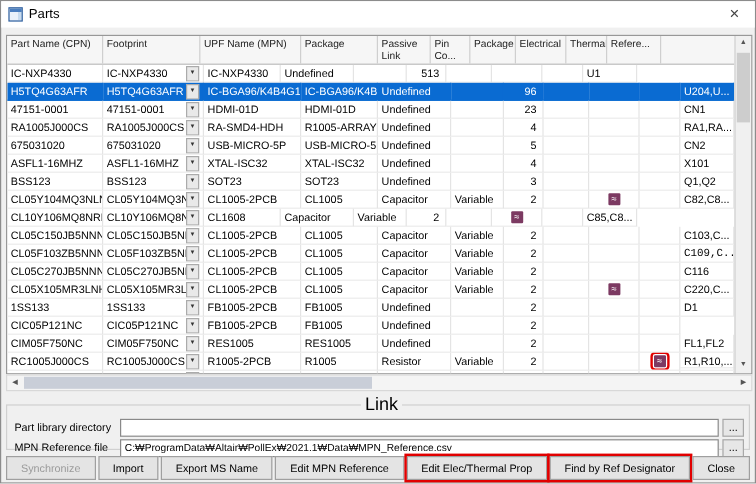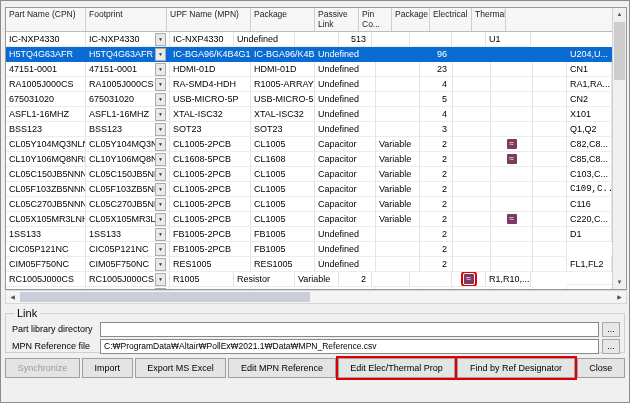--- a/index.html
+++ b/index.html
@@ -57,53 +57,59 @@
   
   .hscroll{ position:relative; width:622px; height:14px; box-sizing:border-box;
     margin-top:0; background:#f4f4f4; border:1px solid #d8d8d8; }
   .hs-arrow{ position:absolute; top:0; width:13px; height:12px; font-size:6px;
     line-height:12px; text-align:center; color:#555; }
   .hs-left{ left:0; } .hs-right{ right:0; }
   .hs-thumb{ position:absolute; left:14px; top:1px; width:290px; height:10px; background:#c9ced8; }
   
   .link-group{ margin-top:3px; height:46px; box-sizing:border-box;
     border:1px solid #d0d0d0; padding:2px 4px 2px 6px; }
-  .link-group legend{ font-size:11px; color:#000; padding:0 3px; margin-left:2px; }
+  .link-group legend{ font-size:15px; color:#000; padding:0 3px; margin-left:2px;text-align:center; }
   .link-row{ display:flex; align-items:center; height:16px; margin-bottom:1px; }
   .link-label{ flex:0 0 88px; font-size:9px; color:#000; }
   .link-input{ flex:1 1 auto; height:15px; box-sizing:border-box; border:1px solid #898989;
     background:#fff; font-family:inherit; font-size:8.5px; padding:0 3px; color:#000; }
   .browse-btn{ flex:0 0 18px; height:15px; margin-left:3px; box-sizing:border-box;
     background:#e7e7e7; border:1px solid #a8a8a8; font-family:inherit; font-size:9px; line-height:7px; }
   
   .btn-row{ display:flex; gap:2px; margin-top:5px; }
   .btn{ flex:1 1 auto; height:20px; box-sizing:border-box; white-space:nowrap;
     background:#e4e4e4; border:1px solid #9f9f9f; font-family:inherit; font-size:9px; padding:0 3px; color:#000; }
   .btn.disabled{ color:#9b9b9b; }
   .btn.hl{ outline:2px solid var(--hl); outline-offset:0; }
 </style>
 </head>
 <body>
 
 <div class="dialog">
 
+  <div class="titlebar">
+    <span class="app-icon"></span>
+    <span class="title">Parts</span>
+    <span class="close-btn">×</span>
+  </div>
 
   <div class="content">
 
     <div class="table-wrap">
       <div class="grid-header" id="grid-header">
           <div class="hcell" style="width: 80px;">Part Name (CPN)</div>
           <div class="hcell" style="width: 81px;">Footprint</div>
           <div class="hcell" style="width: 84px;">UPF Name (MPN)</div>
           <div class="hcell" style="width: 64px;">Package</div>
           <div class="hcell" style="width: 44px;">Passive Link</div>
           <div class="hcell" style="width: 33px;">Pin Co...</div>
           <div class="hcell" style="width: 38px;">Package</div>
           <div class="hcell" style="width: 42px;">Electrical</div>
           <div class="hcell" style="width: 34px;">Thermal</div>
+          <div class="hcell" style="width: 45px;">Refere...</div>
         </div>
       <div class="grid-body" id="grid-body">
           <div class="grid-row">
             <div class="cell" style="width: 80px;">IC-NXP4330</div>
             <div class="cell" style="width: 84px;">
               <span class="ct">IC-NXP4330</span>
               <span class="combo">▼</span>
             </div>
             <div class="cell" style="width: 64px;">IC-NXP4330</div>
             <div class="cell" style="width: 61px;">Undefined</div>
@@ -227,21 +233,20 @@
             </div>
             <div class="cell ctr" style="width: 34px;"></div>
             <div class="cell" style="width: 45px;">C82,C8...</div>
           </div>
           <div class="grid-row">
             <div class="cell" style="width: 80px;">CL10Y106MQ8NRNC</div>
             <div class="cell" style="width: 84px;">
               <span class="ct">CL10Y106MQ8NRNC</span>
               <span class="combo">▼</span>
             </div>
-            <div class="cell" style="width: 81px;">CL1608-5PCB</div>
             <div class="cell" style="width: 64px;">CL1608</div>
             <div class="cell" style="width: 61px;">Capacitor</div>
             <div class="cell" style="width: 44px;">Variable</div>
             <div class="cell num" style="width: 33px;">2</div>
             <div class="cell" style="width: 38px;"></div>
             <div class="cell ctr" style="width: 42px;">
               <span class="model-icon">≈</span>
             </div>
             <div class="cell ctr" style="width: 34px;"></div>
             <div class="cell" style="width: 45px;">C85,C8...</div>
@@ -359,20 +364,21 @@
             <div class="cell ctr" style="width: 42px;"></div>
             <div class="cell ctr" style="width: 34px;"></div>
             <div class="cell" style="width: 45px;">FL1,FL2</div>
           </div>
           <div class="grid-row">
             <div class="cell" style="width: 80px;">RC1005J000CS</div>
             <div class="cell" style="width: 84px;">
               <span class="ct">RC1005J000CS</span>
               <span class="combo">▼</span>
             </div>
+            <div class="cell" style="width: 81px;">R1005-2PCB</div>
             <div class="cell" style="width: 64px;">R1005</div>
             <div class="cell" style="width: 61px;">Resistor</div>
             <div class="cell" style="width: 44px;">Variable</div>
             <div class="cell num" style="width: 33px;">2</div>
             <div class="cell" style="width: 38px;"></div>
             <div class="cell ctr" style="width: 42px;"></div>
             <div class="cell ctr" style="width: 34px;">
               <span class="model-icon hl">≈</span>
             </div>
             <div class="cell" style="width: 45px;">R1,R10,...</div>
@@ -418,21 +424,21 @@
       <div class="link-row">
         <span class="link-label">MPN Reference file</span>
         <input class="link-input" type="text" value="C:₩ProgramData₩Altair₩PollEx₩2021.1₩Data₩MPN_Reference.csv" style="">
         <button class="browse-btn">...</button>
       </div>
     </fieldset>
 
     <div class="btn-row">
       <button class="btn disabled">Synchronize</button>
       <button class="btn">Import</button>
-      <button class="btn">Export MS Excel</button>
+      <button class="btn">Export MS Name</button>
       <button class="btn">Edit MPN Reference</button>
       <button class="btn hl">Edit Elec/Thermal Prop</button>
       <button class="btn hl">Find by Ref Designator</button>
       <button class="btn">Close</button>
     </div>
 
   </div>
 </div>
 
 </body></html>

